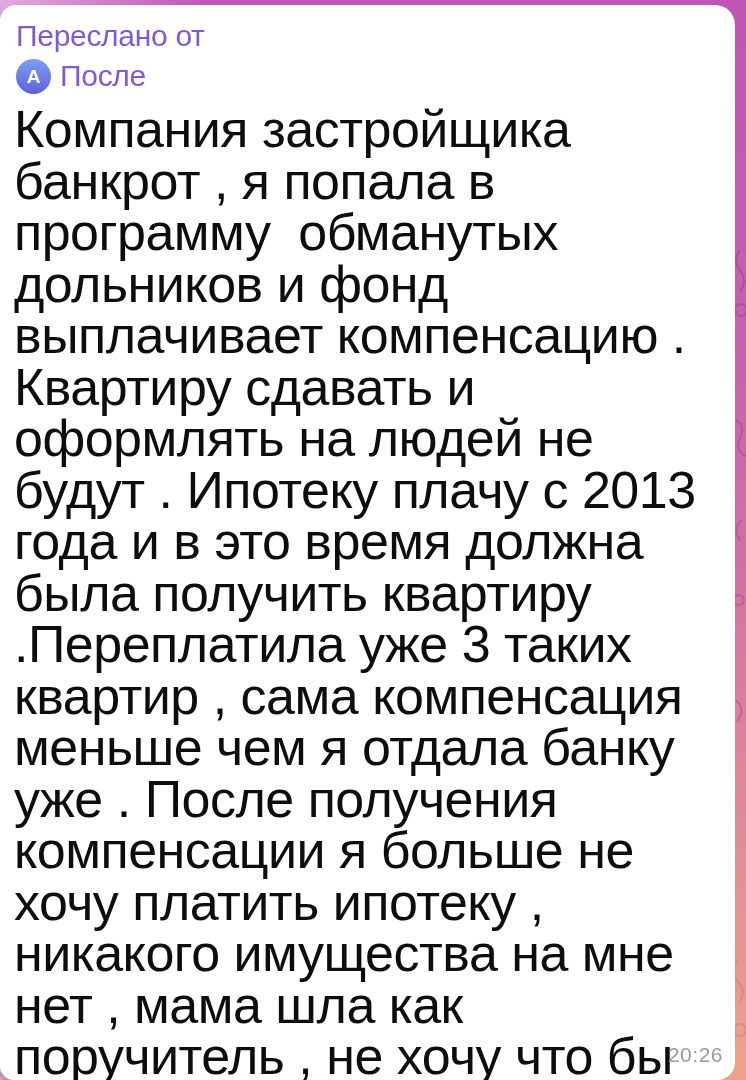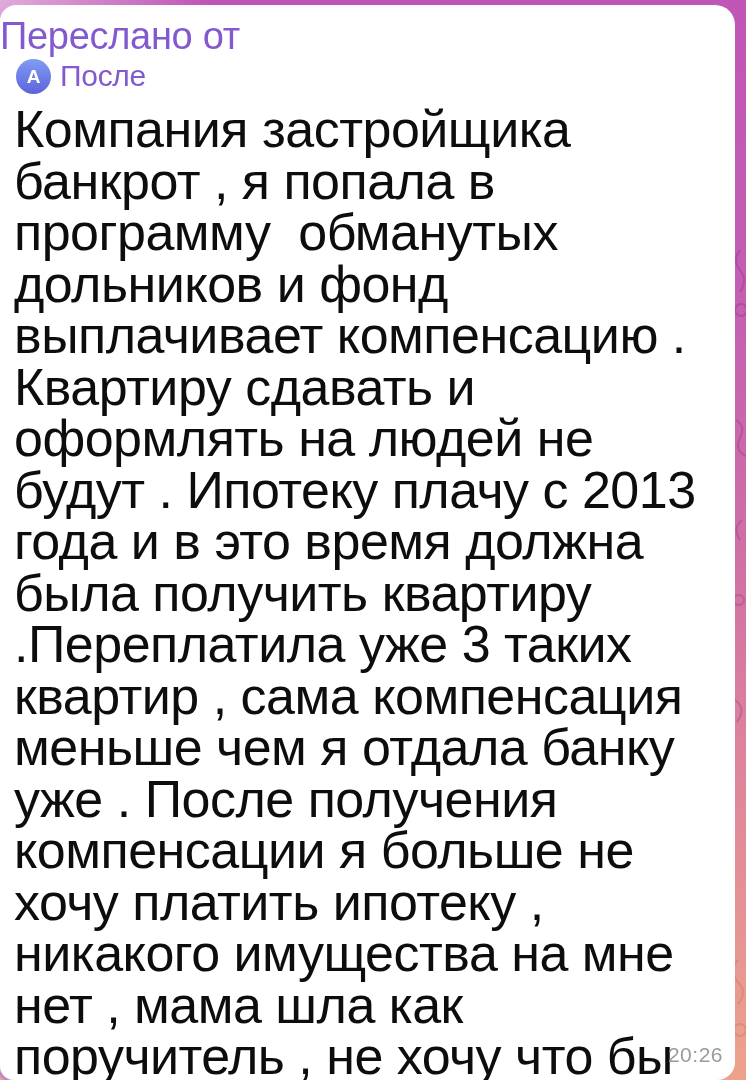--- a/index.html
+++ b/index.html
@@ -44,22 +44,22 @@
     left: 0;
     top: 5px;
     right: 11px;
     bottom: 0;
     background: var(--bubble, #ffffff);
     border-radius: 16px 20px 18px 14px;
     box-sizing: border-box;
     padding-top: 12px;
   }
   .fwd-label {
-    margin-left: 0;
-    font-size: 38px;
+    margin-left: 16px;
+    font-size: 30px;
     line-height: 38px;
     font-weight: 500;
     color: var(--forwarded-accent, #8259cf);
     letter-spacing: -0.3px;
   }
   .sender-row {
     display: flex;
     align-items: center;
     gap: 9px;
     margin-left: 16px;

